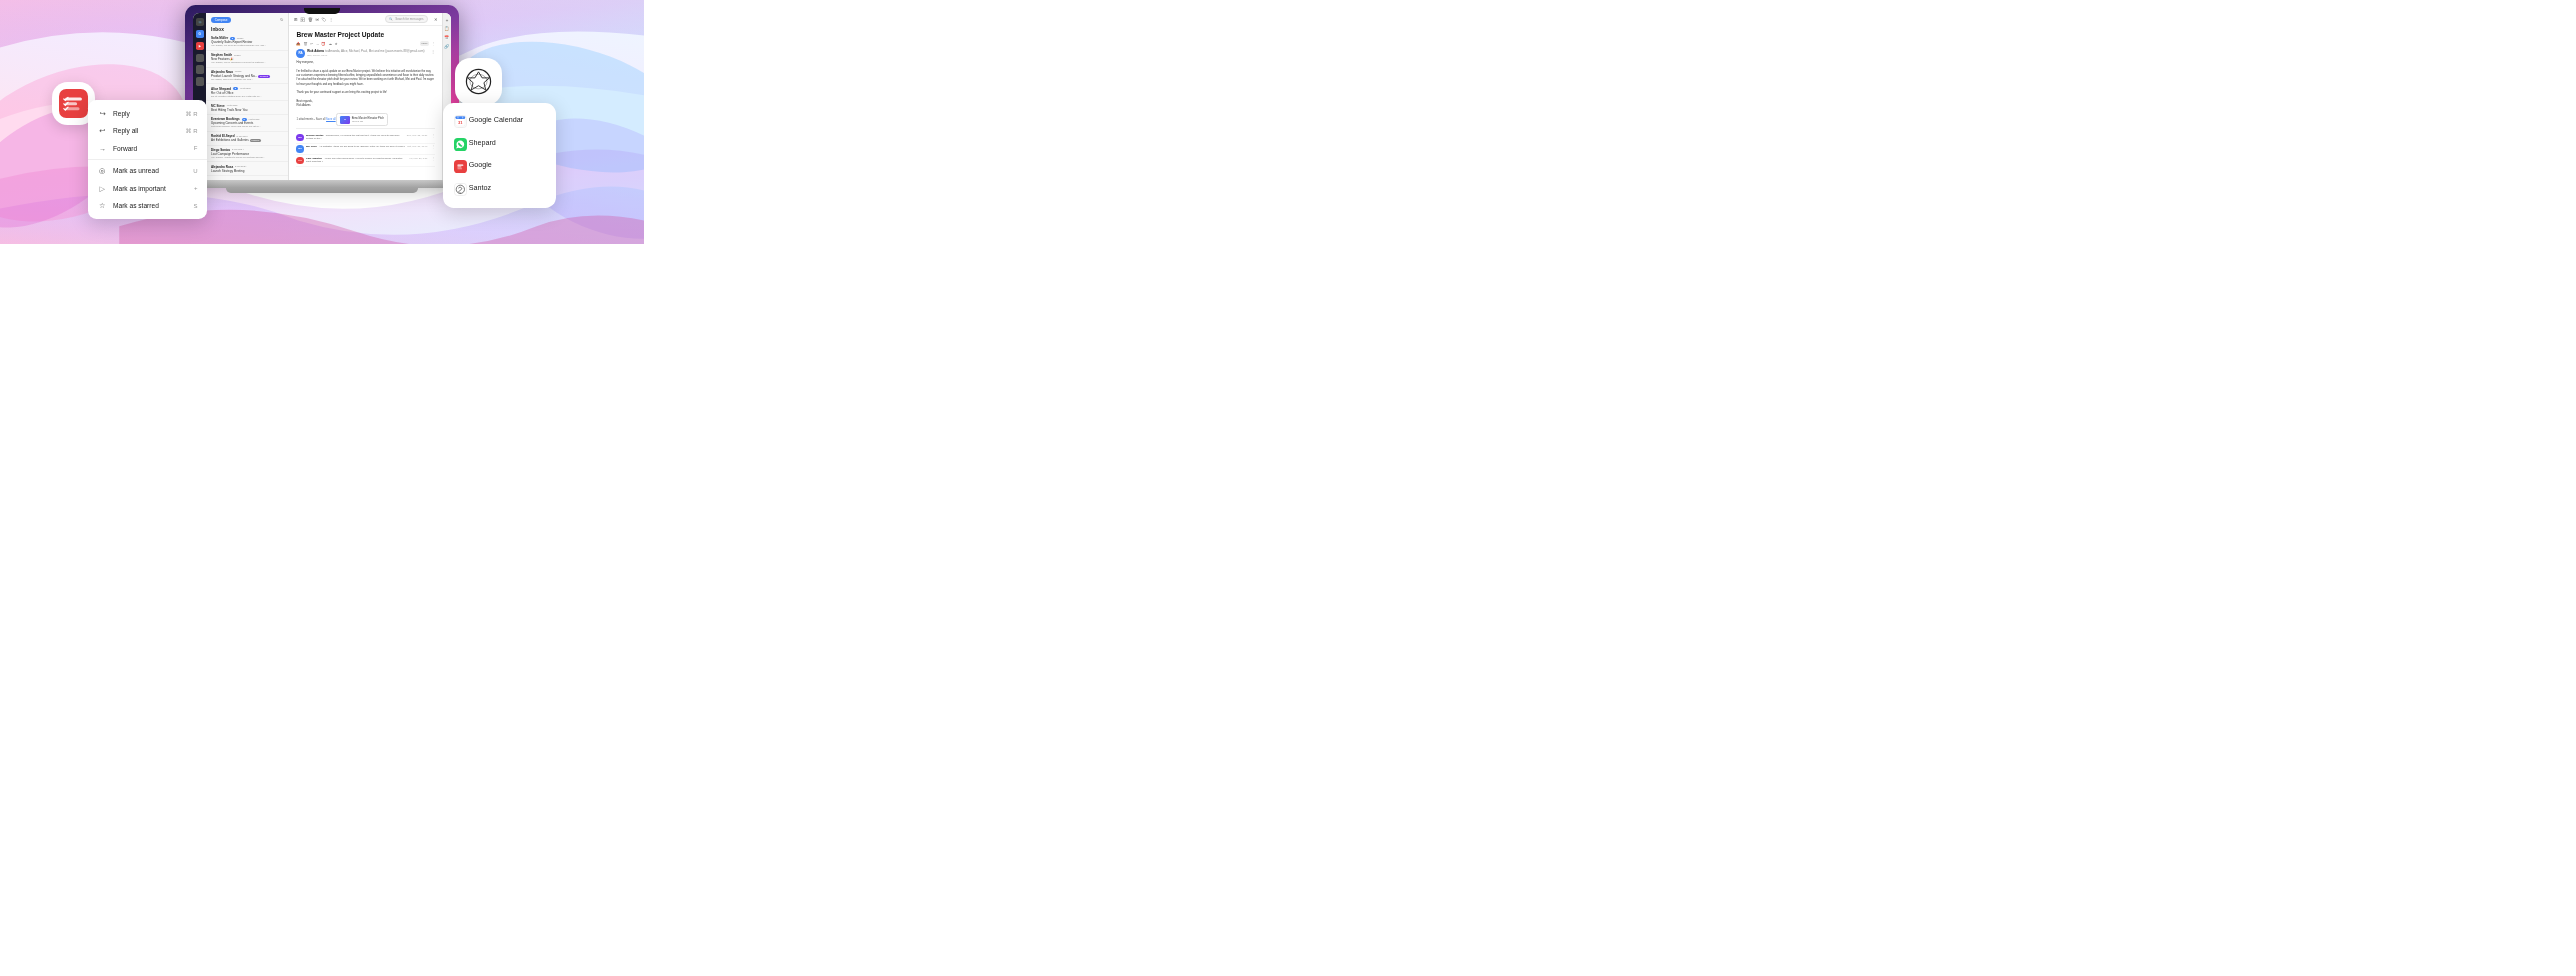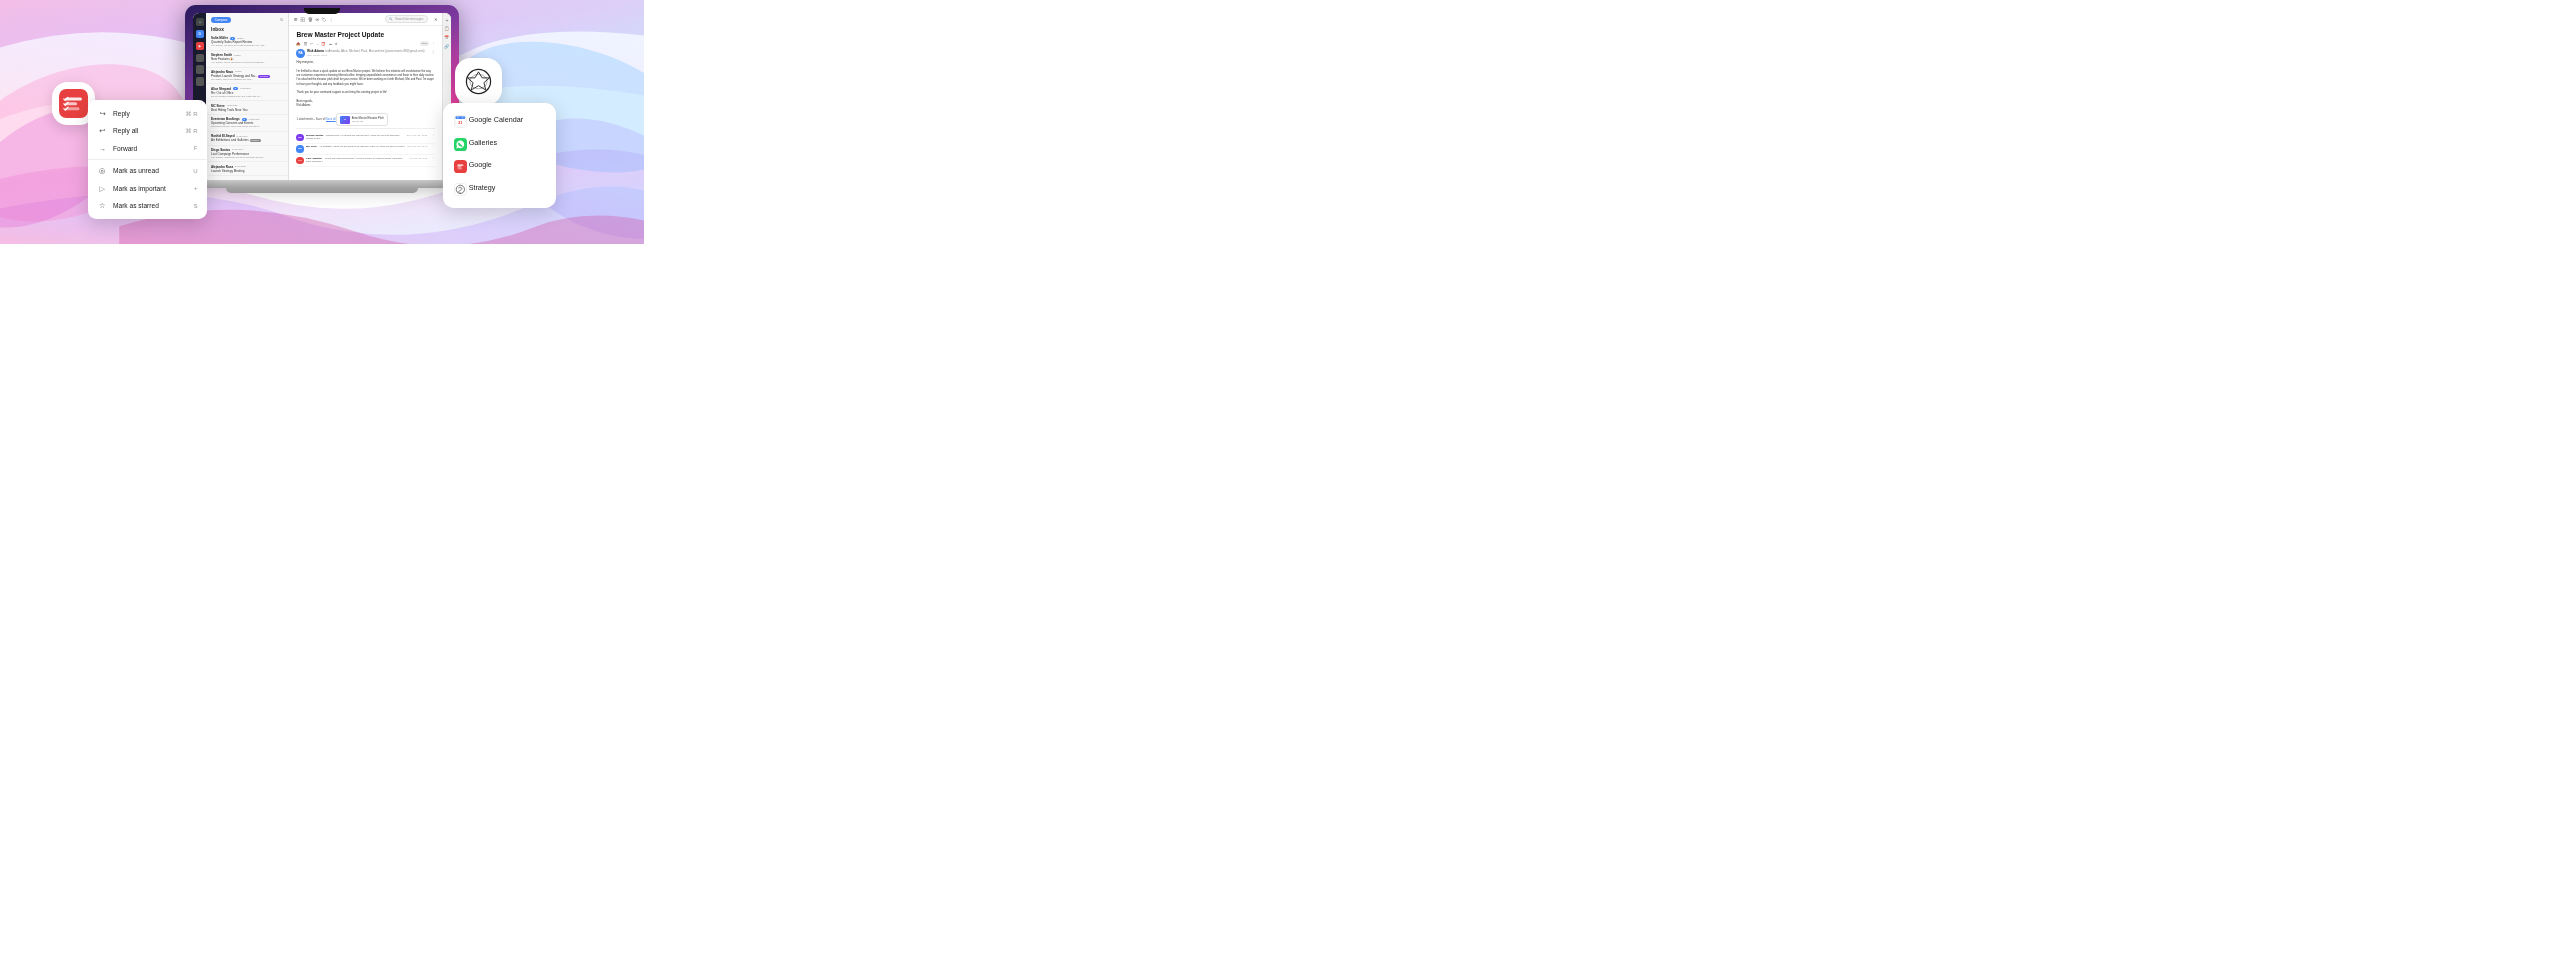--- a/index.html
+++ b/index.html
@@ -749,21 +749,21 @@
     <span>Google Calendar</span>
   </div>
   <div class="apps-dropdown-item">
     <div class="app-logo logo-whatsapp">
       <svg width="10.7" height="10.7" viewBox="0 0 18 18">
         <rect width="18" height="18" rx="4" fill="#25d366"></rect>
         <path d="M9 2.5C5.4 2.5 2.5 5.4 2.5 9c0 1.2.3 2.3.9 3.3L2 16l3.8-1.3C6.8 15.2 7.9 15.5 9 15.5c3.6 0 6.5-2.9 6.5-6.5S12.6 2.5 9 2.5z" fill="white"></path>
         <path d="M7 6.5c-.2-.4-.4-.4-.6-.4-.1 0-.3 0-.5.1-.2.1-.7.7-.7 1.6 0 1 .7 1.9.8 2 .1.1 1.3 2.1 3.2 2.8 1.6.6 1.9.5 2.2.4.3-.1 1-.4 1.1-.8.1-.4.1-.7 0-.8-.1-.1-1.3-.7-1.5-.8z" fill="#25d366"></path>
       </svg>
     </div>
-    <span>Galleries</span>
+    <span>Shepard</span>
   </div>
   <div class="apps-dropdown-item">
     <div class="app-logo logo-todoist">
       <svg width="10.7" height="10.7" viewBox="0 0 18 18">
         <rect width="18" height="18" rx="4" fill="#e84040"></rect>
         <rect x="4" y="6" width="10" height="2" rx="1" fill="white"></rect>
         <rect x="4" y="9" width="7" height="2" rx="1" fill="white" opacity="0.7"></rect>
         <rect x="4" y="12" width="8" height="2" rx="1" fill="white" opacity="0.5"></rect>
       </svg>
     </div>
@@ -771,16 +771,16 @@
   </div>
   <div class="apps-dropdown-item">
     <div class="app-logo logo-chatgpt">
       <svg width="10.7" height="10.7" viewBox="0 0 18 18">
         <rect width="18" height="18" rx="4" fill="white"></rect>
         <path d="M9 2C5.1 2 2 5.1 2 9s3.1 7 7 7 7-3.1 7-7-3.1-7-7-7z" fill="none" stroke="#222" stroke-width="1"></path>
         <path d="M6 6.5C7 5 10 5 11 6.5s0 3-2 4c-2 1-3 2-2.5 3.5" fill="none" stroke="#222" stroke-width="1" stroke-linecap="round"></path>
         <circle cx="9" cy="15" r="0.8" fill="#222"></circle>
       </svg>
     </div>
-    <span>Strategy</span>
+    <span>Santoz</span>
   </div>
 </div>
 
 
 </body></html>

